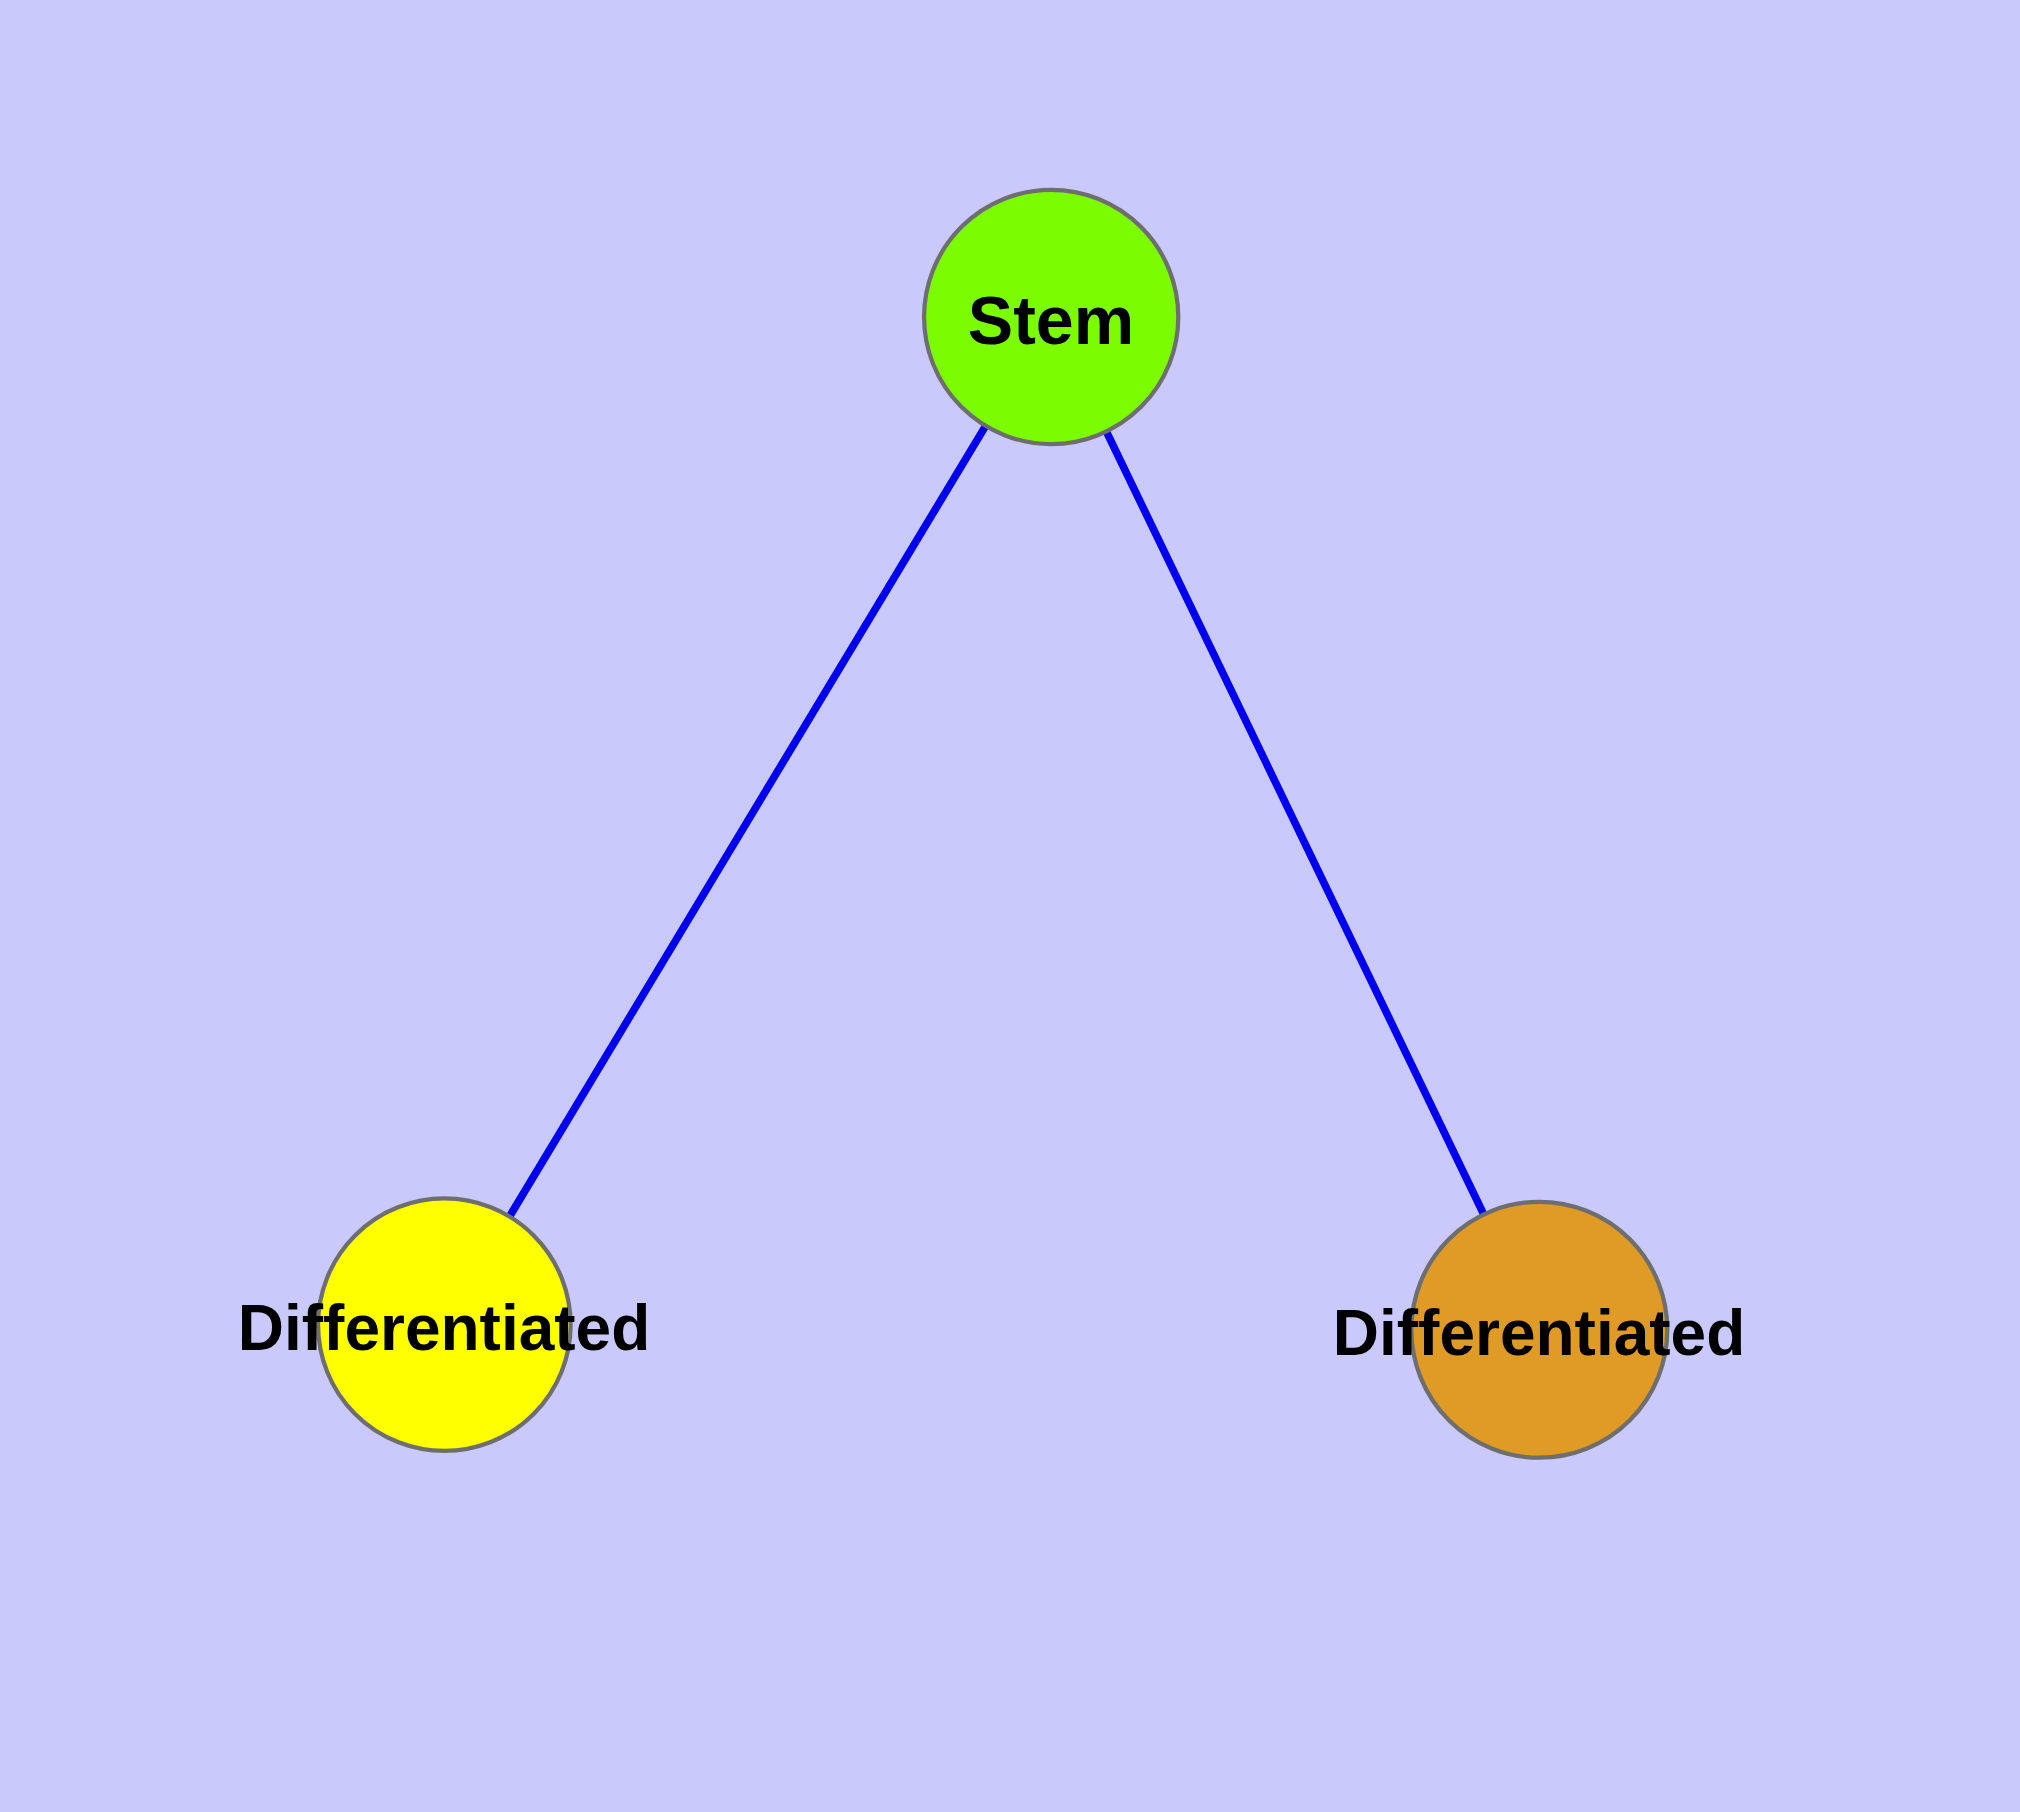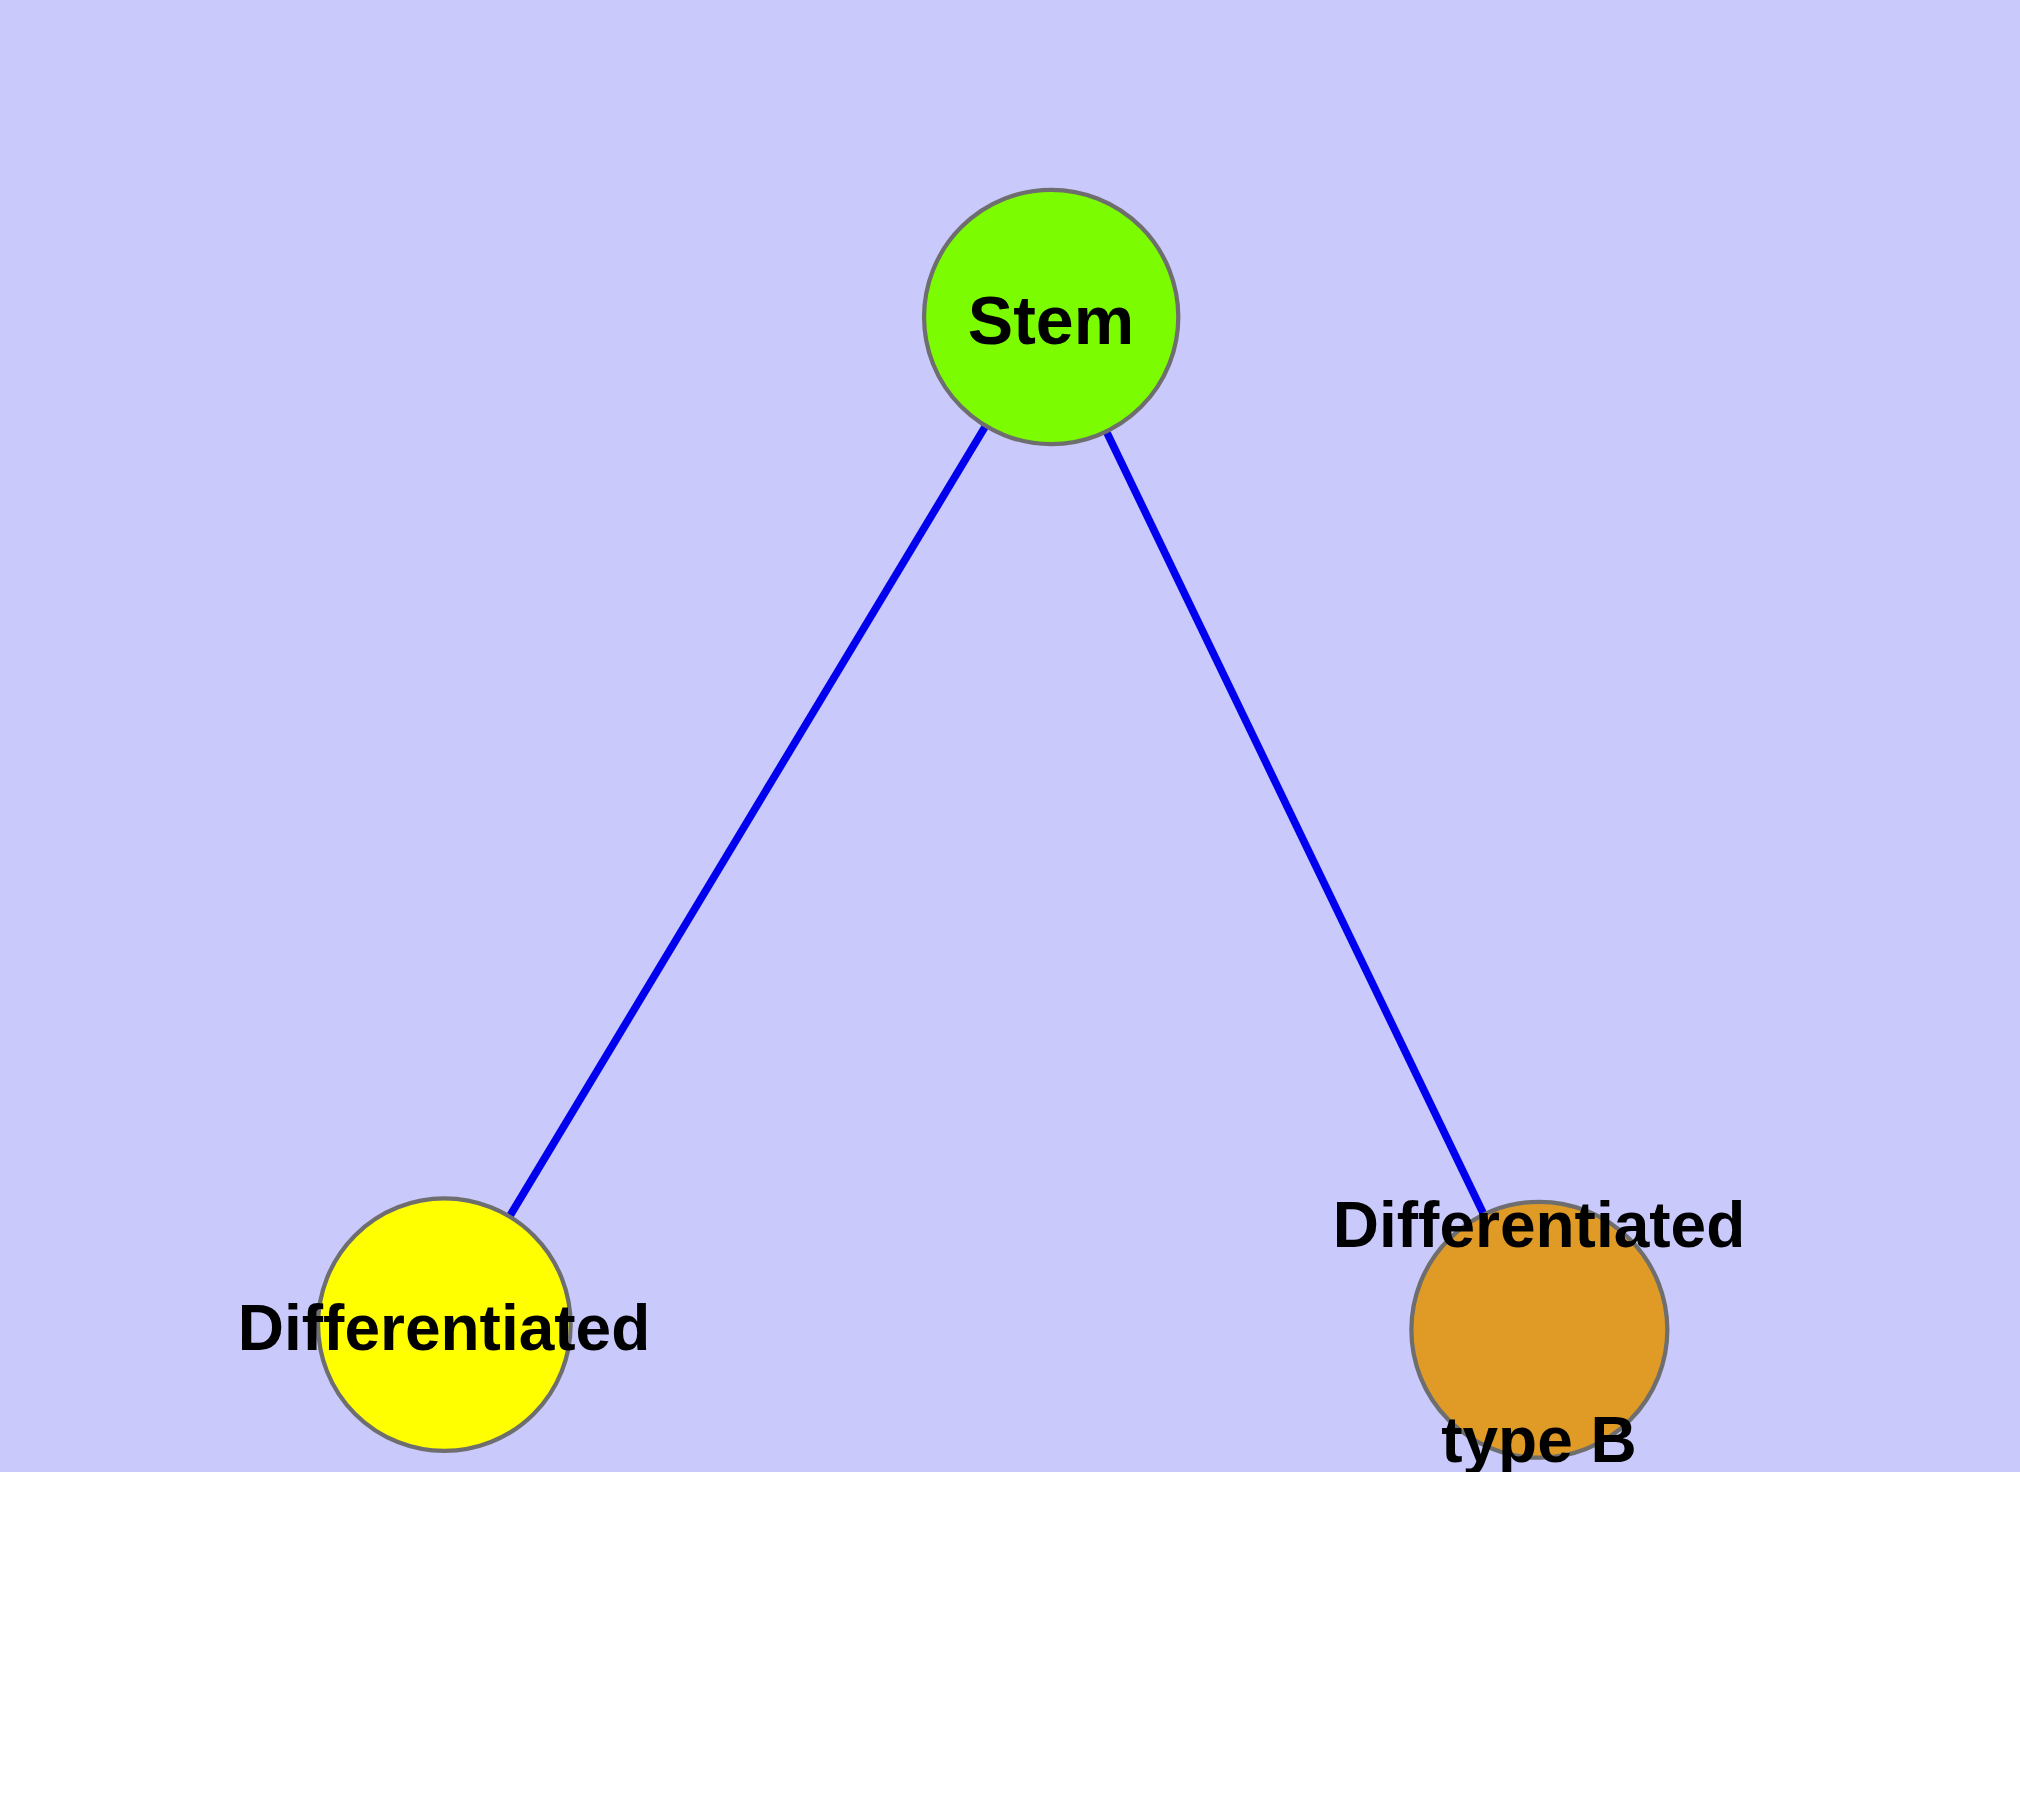--- a/index.html
+++ b/index.html
@@ -4,21 +4,21 @@
 <title>Cell Differentiation Graph</title>
 <style>
   html, body {
     margin: 0;
     padding: 0;
     background: #ffffff;
   }
   #canvas {
     position: relative;
     width: 2021px;
-    height: 1472px;
+    height: 1812px;
     overflow: hidden;
     font-family: "Liberation Sans", sans-serif;
   }
   #graph-bg {
     position: absolute;
     left: 0;
     top: 0;
     width: 2021px;
     height: 1812px;
     background: #c9c9fc;
@@ -70,17 +70,16 @@
   </svg>
 
   <div class="node-label label-stem" style="left:1051px; top:320px;">Stem</div>
 
   <div class="node-label label-wide" style="left:444px; top:1329px;">
     <div>Differentiated</div>
   </div>
 
   <div class="node-label label-wide" style="left:1539px; top:1334px;">
     <div>Differentiated</div>
-    <div>type B</div>
   </div>
 
 </div>
 
 
 </body></html>

